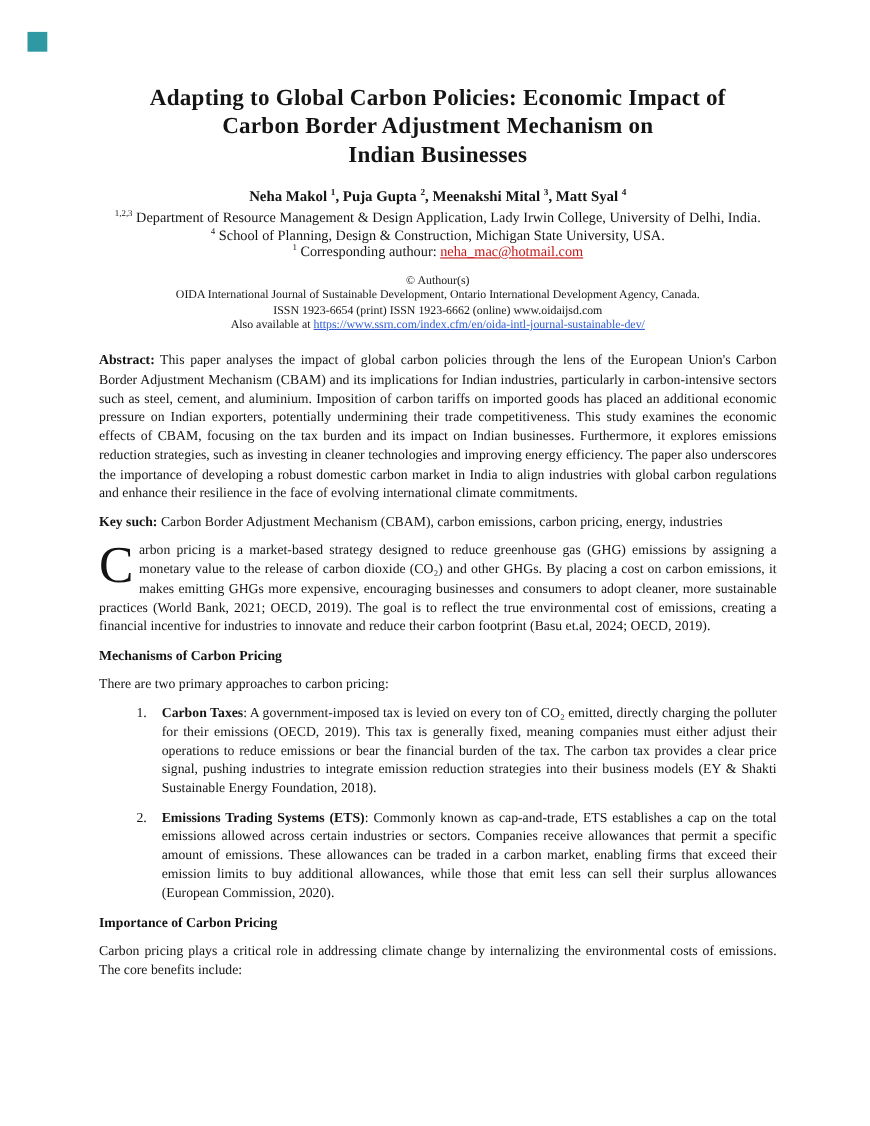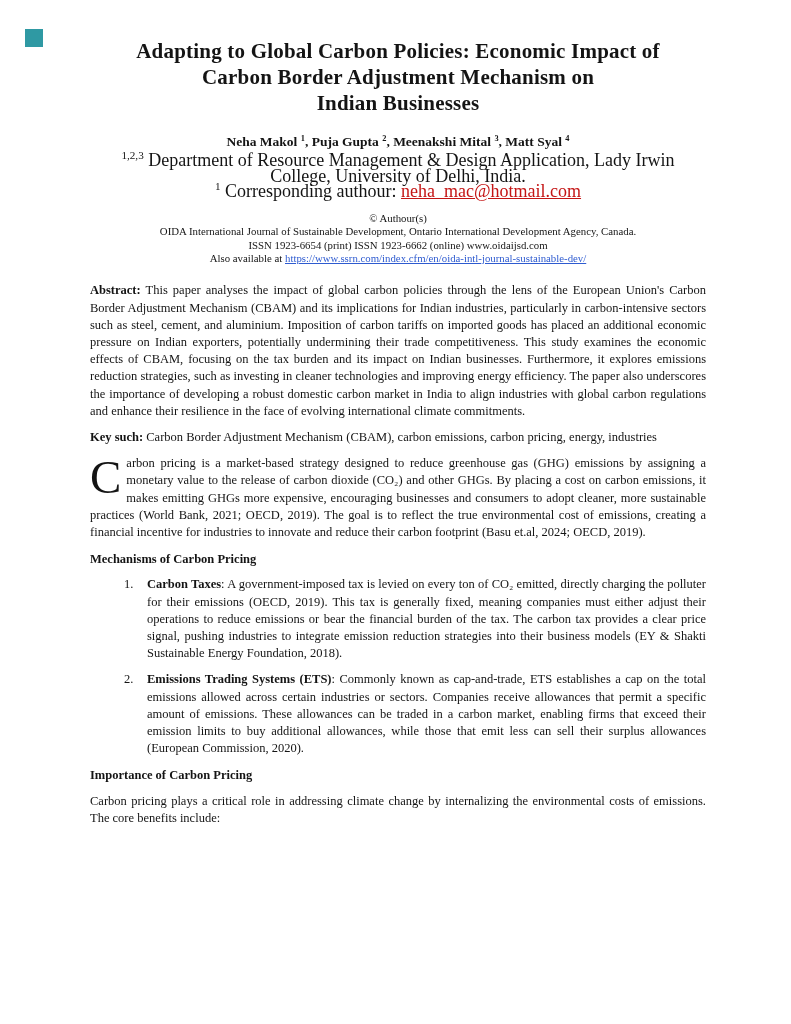--- a/index.html
+++ b/index.html
@@ -2,21 +2,21 @@
 <html><head>
 <meta charset="utf-8">
 <style>
   html,body { margin:0; padding:0; background:#e8e8e8; }
   .page {
     position:relative;
     width:791px; height:1024px;
     margin:0 auto;
     background:#ffffff;
     box-sizing:border-box;
-    padding:38px 85px 0 90px;
+    padding:75px 85px 0 90px;
     font-family:"Liberation Serif","DejaVu Serif",serif;
     color:#141414;
     overflow:hidden;
   }
   .corner-mark {
     position:absolute; left:25px; top:29px;
     width:18px; height:18px;
   }
   .title {
     margin:0 0 18px 0;
@@ -27,21 +27,21 @@
   }
   .title span { display:block; }
   .authors {
     text-align:center;
     font-size:13.5px; font-weight:bold;
     margin:14px 0 3px 0;
   }
   sup { font-size:0.62em; line-height:0; vertical-align:super; }
   .affiliations {
     text-align:center;
-    font-size:18px;
+    font-size:13px;
     line-height:15.6px;
     margin:0 0 11px 0;
   }
   .imprint {
     text-align:center;
     font-size:10.8px;
     line-height:13.4px;
     margin:12px 0 17px 0;
   }
   .body-text { font-size:12.5px; line-height:17.2px; }
@@ -79,20 +79,21 @@
   <h1 class="title">
     <span>Adapting to Global Carbon Policies: Economic Impact of</span>
     <span>Carbon Border Adjustment Mechanism on</span>
     <span>Indian Businesses</span>
   </h1>
 
   <div class="authors"><span>Neha Makol </span><sup>1</sup>, <span>Puja Gupta </span><sup>2</sup>, <span>Meenakshi Mital </span><sup>3</sup>, <span>Matt Syal </span><sup>4</sup></div>
 
   <div class="affiliations">
     <div><sup>1,2,3</sup><span> Department of Resource Management &amp; Design Application, Lady Irwin College, University of Delhi, India.</span></div>
+    <div><sup>4</sup><span> School of Planning, Design &amp; Construction, Michigan State University, USA.</span></div>
     <div><sup>1</sup><span> Corresponding authour: </span><a class="link" style="color: rgb(196, 20, 20);">neha_mac@hotmail.com</a></div>
   </div>
 
   <div class="imprint">
     <div>© Authour(s)</div>
     <div>OIDA International Journal of Sustainable Development, Ontario International Development Agency, Canada.</div>
     <div>ISSN 1923-6654 (print) ISSN 1923-6662 (online) www.oidaijsd.com</div>
     <div><span>Also available at </span><a class="link" style="color: rgb(46, 91, 208);">https://www.ssrn.com/index.cfm/en/oida-intl-journal-sustainable-dev/</a></div>
   </div>
 
@@ -100,20 +101,21 @@
 
     <p class="para"><b>Abstract:</b><span> This paper analyses the impact of global carbon policies through the lens of the European Union's Carbon Border Adjustment Mechanism (CBAM) and its implications for Indian industries, particularly in carbon-intensive sectors such as steel, cement, and aluminium. Imposition of carbon tariffs on imported goods has placed an additional economic pressure on Indian exporters, potentially undermining their trade competitiveness. This study examines the economic effects of CBAM, focusing on the tax burden and its impact on Indian businesses. Furthermore, it explores emissions reduction strategies, such as investing in cleaner technologies and improving energy efficiency. The paper also underscores the importance of developing a robust domestic carbon market in India to align industries with global carbon regulations and enhance their resilience in the face of evolving international climate commitments.</span></p>
 
     <p class="para"><b>Key such:</b><span> Carbon Border Adjustment Mechanism (CBAM), carbon emissions, carbon pricing, energy, industries</span></p>
 
 
     <p class="para"><span class="dropcap">C</span><span>arbon pricing is a market-based strategy designed to reduce greenhouse gas (GHG) emissions by assigning a monetary value to the release of carbon dioxide (CO₂) and other GHGs. By placing a cost on carbon emissions, it makes emitting GHGs more expensive, encouraging businesses and consumers to adopt cleaner, more sustainable practices (World Bank, 2021; OECD, 2019). The goal is to reflect the true environmental cost of emissions, creating a financial incentive for industries to innovate and reduce their carbon footprint (Basu et.al, 2024; OECD, 2019).</span></p>
 
     <h3 class="h-left">Mechanisms of Carbon Pricing</h3>
 
+    <p class="para">There are two primary approaches to carbon pricing:</p>
 
     <div class="list">
         <div class="li">
           <span class="num">1.</span>
           <div class="li-body"><b>Carbon Taxes</b>: A government-imposed tax is levied on every ton of CO₂ emitted, directly charging the polluter for their emissions (OECD, 2019). This tax is generally fixed, meaning companies must either adjust their operations to reduce emissions or bear the financial burden of the tax. The carbon tax provides a clear price signal, pushing industries to integrate emission reduction strategies into their business models (EY &amp; Shakti Sustainable Energy Foundation, 2018).</div>
         </div>
         <div class="li">
           <span class="num">2.</span>
           <div class="li-body"><b>Emissions Trading Systems (ETS)</b>: Commonly known as cap-and-trade, ETS establishes a cap on the total emissions allowed across certain industries or sectors. Companies receive allowances that permit a specific amount of emissions. These allowances can be traded in a carbon market, enabling firms that exceed their emission limits to buy additional allowances, while those that emit less can sell their surplus allowances (European Commission, 2020).</div>
         </div>

